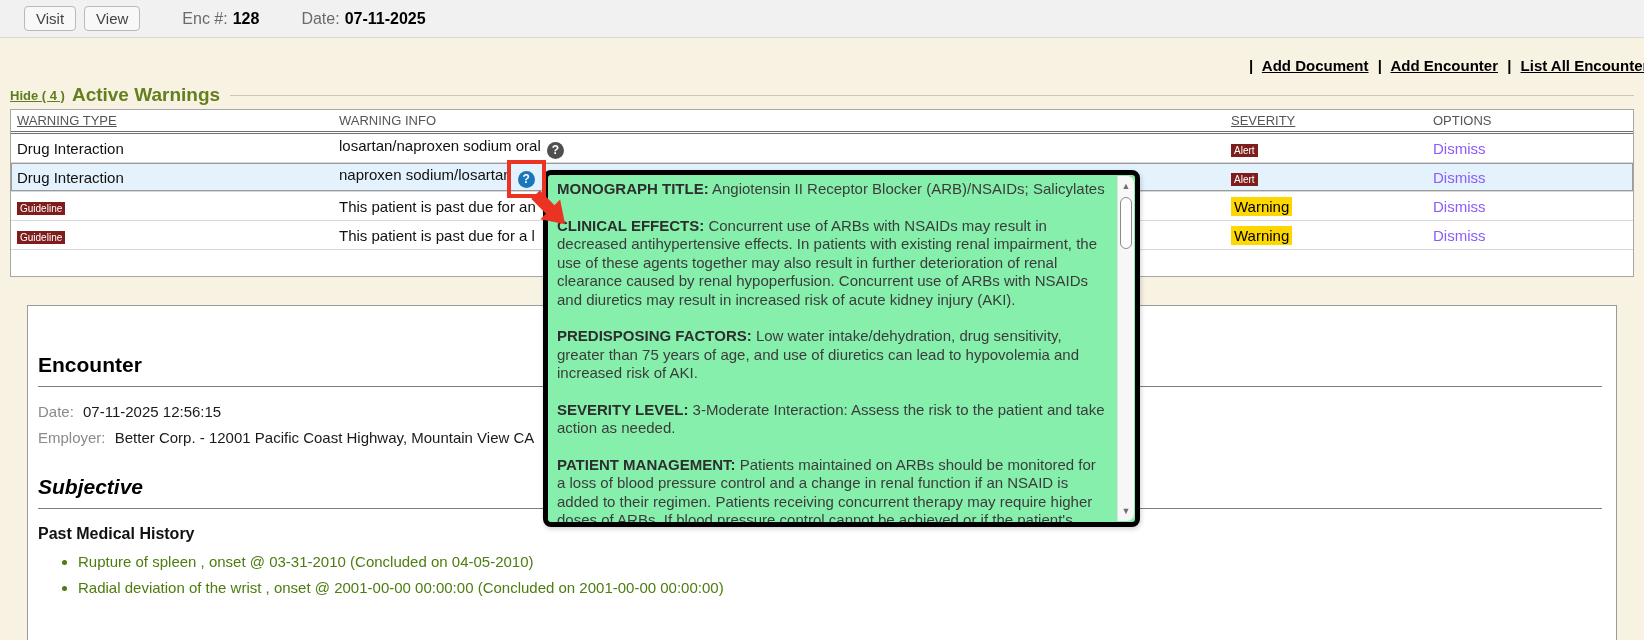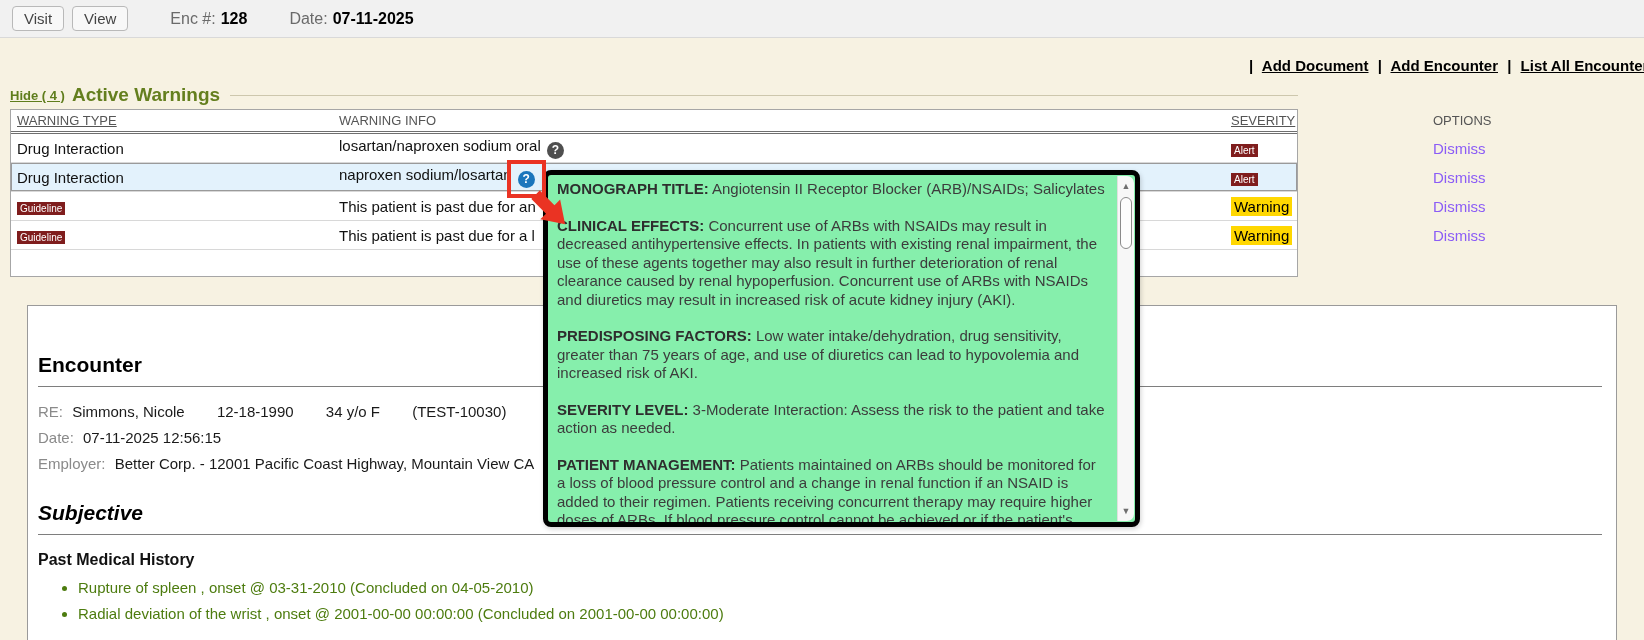--- a/index.html
+++ b/index.html
@@ -7,38 +7,38 @@
   body {
     font-family: "Liberation Sans", sans-serif;
     background:#f7f2e2;
     position:relative;
     color:#111;
   }
   
   .topbar {
     position:absolute; top:0; left:0; width:1644px; height:38px;
     background:#f1f1f1; border-bottom:1px solid #d9d9d9;
-    display:flex; align-items:center; gap:8px; padding-left:12px;
+    display:flex; align-items:center; gap:8px; padding-left:24px;
   }
   .tb-btn {
     background:#f8f8f8; border:1px solid #b9b9b9; border-radius:4px;
     font-size:15px; color:#444; padding:3px 11px; cursor:pointer;
     font-family:"Liberation Sans",sans-serif;
   }
   .tb-field { font-size:16px; margin-left:34px; color:#6a6a6a; }
   .tb-field b { color:#000; margin-left:5px; font-weight:bold; }
   
   .navlinks {
     position:absolute; top:57px; left:1244px; white-space:nowrap;
     font-size:15px; font-weight:bold; color:#000;
   }
   .navlinks a { color:#000; text-decoration:underline; cursor:pointer; }
   .navlinks .sep { margin:0 5px; font-weight:bold; text-decoration:none; }
   
-  .warnwrap { position:absolute; top:84px; left:10px; width:1288px; z-index:2; }
+  .warnwrap { position:absolute; top:84px; left:10px; width:1624px; z-index:2; }
   .warn-title { display:flex; align-items:center; }
   .hide-link {
     font-size:13px; font-weight:bold; color:#5f7d1c;
     text-decoration:underline; cursor:pointer; margin-right:7px;
   }
   .warn-h { font-size:19px; font-weight:bold; color:#647f1e; }
   .warn-rule { flex:1; border-top:1px solid #cdc7ad; margin-left:10px; }
   .wtable { background:#fff; border:1px solid #a6a6a6; margin-top:3px; }
   .wrow, .whead {
     display:grid; grid-template-columns:322px 892px 202px 1fr;
@@ -189,27 +189,20 @@
     </div>
 
     <div class="wfoot"></div>
   </div>
 </div>
 
 <div class="card">
   <h2>Encounter</h2>
   <hr>
   <div class="inf">
-    <span class="lbl">RE:</span>
-    <span class="gap">Simmons, Nicole</span>
-    <span class="gap">12-18-1990</span>
-    <span class="gap">34 y/o F</span>
-    <span>(TEST-10030)</span>
-  </div>
-  <div class="inf">
     <span class="lbl">Date:</span>
     <span>07-11-2025 12:56:15</span>
   </div>
   <div class="inf">
     <span class="lbl">Employer:</span>
     <span>Better Corp. - 12001 Pacific Coast Highway, Mountain View CA</span>
   </div>
 
   <h2 class="subj">Subjective</h2>
   <hr>

